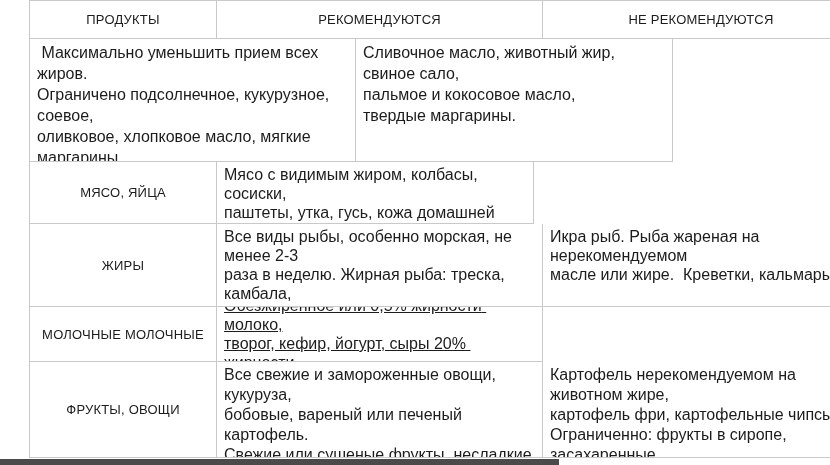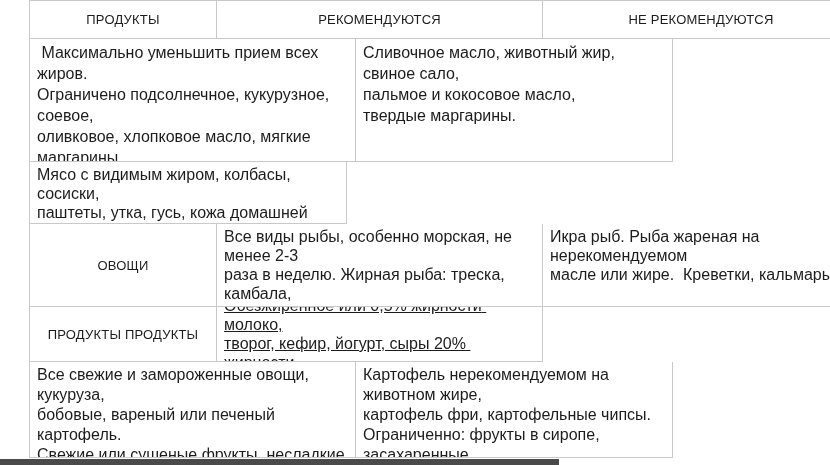--- a/index.html
+++ b/index.html
@@ -107,42 +107,44 @@
 Ограничено подсолнечное, кукурузное, соевое,
 оливковое, хлопковое масло, мягкие маргарины
 с высоким содержанием полинасыщенных
 жирных кислот до 2- 2,5 ст. ложек.</div>
       <div class="cell col-notrec text-cell">Сливочное масло, животный жир, свиное сало,
 пальмое и кокосовое масло,
 твердые маргарины.</div>
     </div>
 
     <div class="row row-meat">
+      <div class="cell col-product product-cell">МЯСО, ЯЙЦА</div>
       <div class="cell col-notrec text-cell">Мясо с видимым жиром, колбасы, сосиски,
 паштеты, утка, гусь, кожа домашней птицы,
 субпродукты, яичный желток.</div>
     </div>
 
     <div class="row row-fish">
-      <div class="cell col-product product-cell">ОВОЩИ</div>
+      <div class="cell col-product product-cell">ЖИРЫ</div>
       <div class="cell col-rec text-cell">Все виды рыбы, особенно морская, не менее 2-3
 раза в неделю. Жирная рыба: треска, камбала,
 сельдь, сардины, тунец, лосось.
 Морской гребешок, устрицы.</div>
       <div class="cell col-notrec text-cell">Икра рыб. Рыба жареная на нерекомендуемом
 масле или жире.  Креветки, кальмары.</div>
     </div>
 
     <div class="row row-dairy">
-      <div class="cell col-product product-cell">ПРОДУКТЫ ПРОДУКТЫ</div>
+      <div class="cell col-product product-cell">МОЛОЧНЫЕ МОЛОЧНЫЕ</div>
       <div class="cell col-rec text-cell v-center">Обезжиренное или 0,5% жирности молоко,
 творог, кефир, йогурт, сыры 20% жирности.</div>
     </div>
 
     <div class="row row-fruits">
+      <div class="cell col-product product-cell">ФРУКТЫ, ОВОЩИ</div>
       <div class="cell col-rec text-cell">Все свежие и замороженные овощи, кукуруза,
 бобовые, вареный или печеный картофель.
 Свежие или сушеные фрукты, несладкие
 консервированные фрукты. Грецуие орехи,
 миндаль.</div>
       <div class="cell col-notrec text-cell">Картофель нерекомендуемом на животном жире,
 картофель фри, картофельные чипсы.
 Ограниченно: фрукты в сиропе, засахаренные
 фрукты.  Арахис, фисташки, фундук.</div>
     </div>

